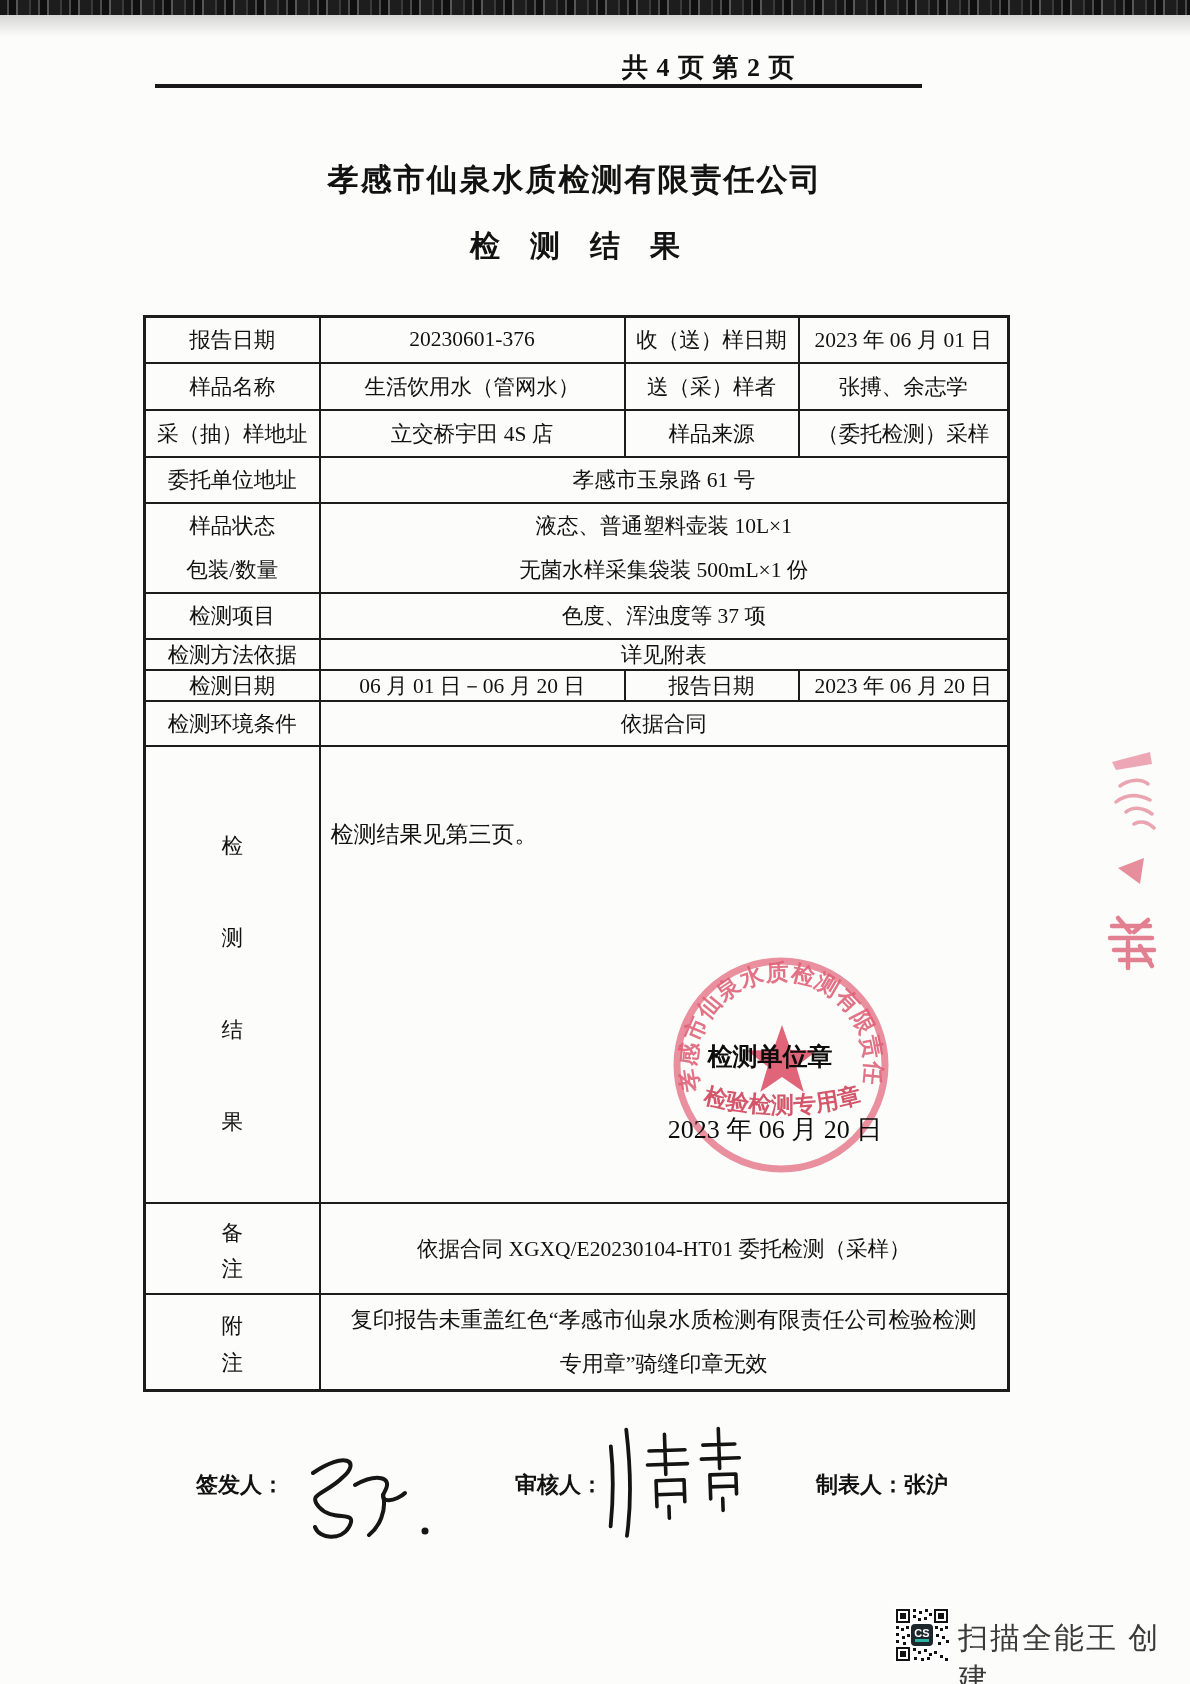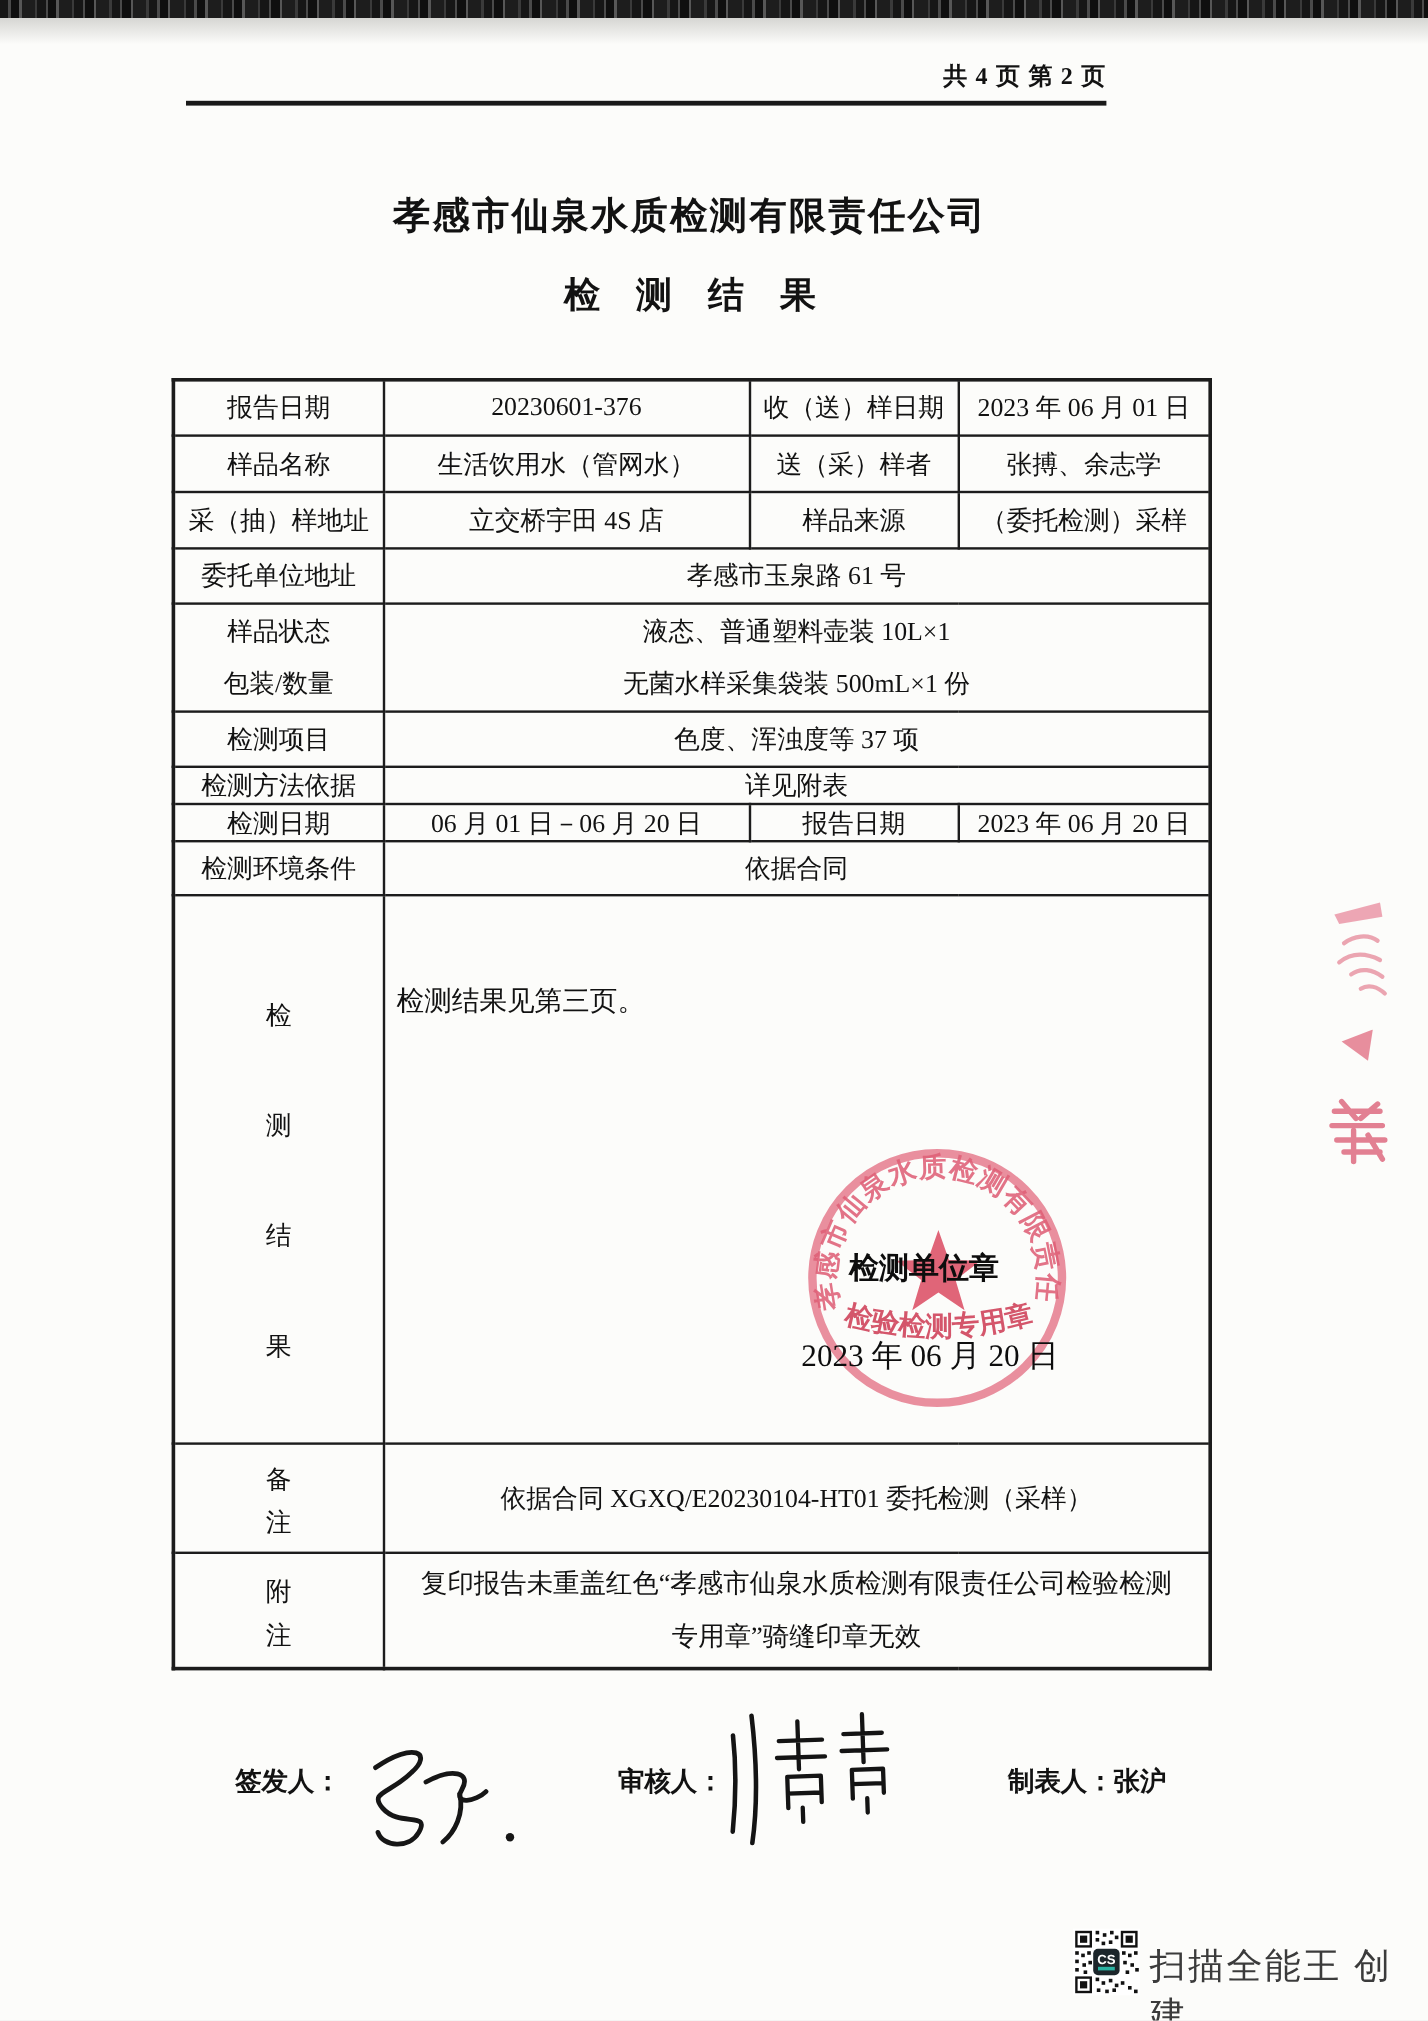--- a/index.html
+++ b/index.html
@@ -10,22 +10,22 @@
   }
   
   .noise-strip {
     position:absolute; top:0; left:0; width:1190px; height:15px;
     background:repeating-linear-gradient(90deg,#161616 0 7px,#4a4a4a 7px 9px,#0f0f0f 9px 16px,#575757 16px 18px,#1d1d1d 18px 29px,#3a3a3a 29px 31px);
   }
   .noise-fade { position:absolute; top:15px; left:0; width:1190px; height:22px;
     background:linear-gradient(#d6d6d3, rgba(252,252,250,0)); }
 
   .page-indicator {
-    position:absolute; top:50px; left:622px; width:300px; text-align:right;
-    font-size:20px; font-weight:bold; letter-spacing:1px;
+    position:absolute; top:50px; left:622px; width:300px; text-align:left;
+    font-size:26px; font-weight:bold; letter-spacing:1px;
   }
   .header-rule { position:absolute; top:84px; left:155px; width:767px; height:4px; background:#191919; }
 
   .company-name {
     position:absolute; top:159px; left:0; width:1150px; text-align:center;
     font-size:31px; font-weight:bold; letter-spacing:2px;
   }
   .doc-title {
     position:absolute; top:226px; left:0; width:1150px; text-align:center;
     font-size:30px; font-weight:bold; letter-spacing:30px; text-indent:30px;
@@ -72,21 +72,21 @@
     position:absolute; left:638px; top:1112px; width:274px; text-align:center;
     font-size:26px; color:#0d0d0d; z-index:5;
   }
 
   
   .edge-frag { position:absolute; z-index:2; }
 
   
   .sig-label { position:absolute; font-size:22px; font-weight:bold; }
   .sig-svg { position:absolute; }
-  .preparer { position:absolute; left:840px; top:1470px; font-size:22px; font-weight:bold; }
+  .preparer { position:absolute; left:816px; top:1470px; font-size:22px; font-weight:bold; }
 
   
   .qr { position:absolute; left:894px; top:1607px; width:56px; height:56px; }
   .cam-label { position:absolute; left:958px; top:1618px; font-size:30px; color:#3b3b3b;
     font-family:"Liberation Sans","DejaVu Sans",sans-serif; letter-spacing:2px; }
 </style>
 </head>
 <body>
 
 <div class="page">

